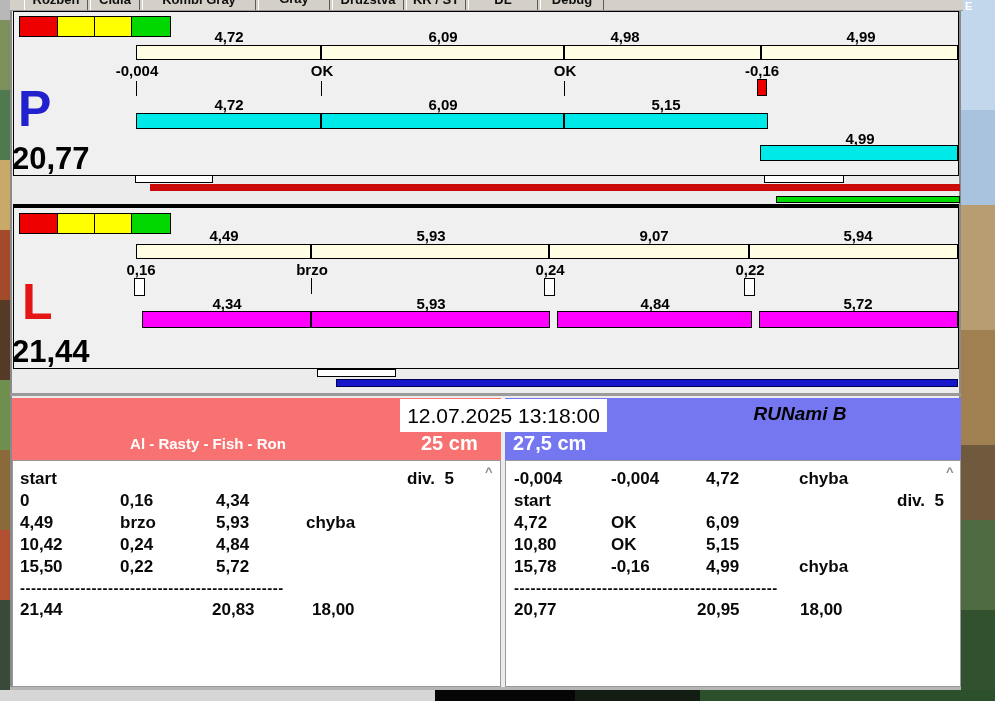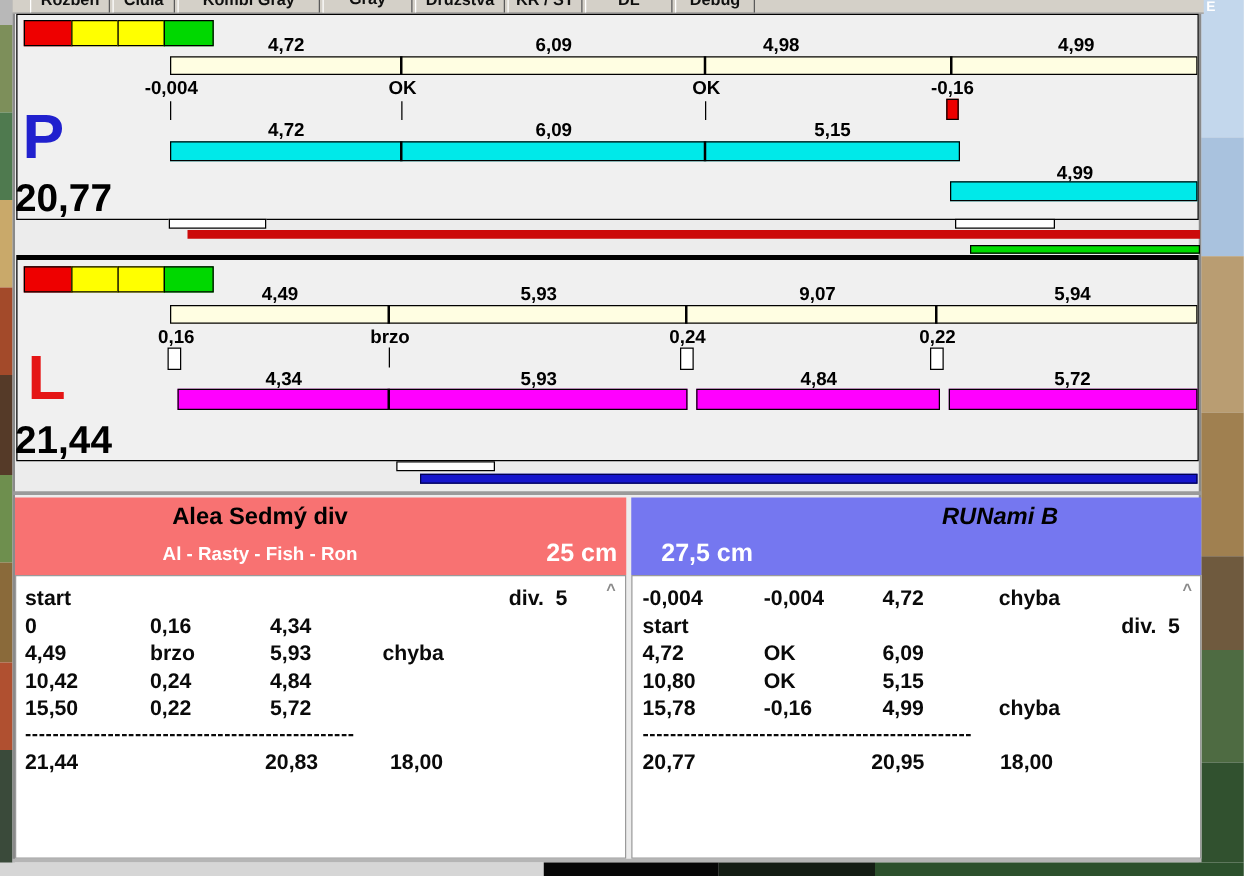--- a/index.html
+++ b/index.html
@@ -13,21 +13,21 @@
   .tick { position:absolute; width:1px; background:#000; }
   .cl { position:absolute; transform:translateX(-50%); font-weight:700; font-size:15px; white-space:nowrap; color:#000; }
   .big-letter { position:absolute; font-weight:700; font-size:50px; line-height:1; }
   .total-num { position:absolute; font-weight:700; font-size:31px; line-height:1; color:#000; }
   .cell { position:absolute; font-weight:700; font-size:17px; line-height:1; color:#0a0a0a; white-space:pre; }
   .dash { position:absolute; font-weight:700; font-size:15px; letter-spacing:0.5px; color:#0a0a0a; white-space:nowrap; overflow:hidden; width:275px; }
   .tabbar { position:absolute; left:10px; top:0; width:953px; height:11px; background:#d4d0c8; overflow:hidden; border-bottom:1px solid #9a9a9a; }
   .tab { position:absolute; top:-13px; height:24px; background:#d4d0c8; border:1px solid; border-color:#ffffff #5a5a5a #5a5a5a #ffffff; font-weight:700; font-size:13px; color:#101010; text-align:center; padding-top:4px; }
   .hdr-title { position:absolute; transform:translateX(-50%); font-weight:700; font-size:19px; color:#000; white-space:nowrap; }
   .hdr-dogs { position:absolute; transform:translateX(-50%); font-weight:700; font-size:15px; color:#fff; white-space:nowrap; }
-  .hdr-height { position:absolute; font-weight:700; font-size:20px; color:#fff; white-space:nowrap;margin-left:16px; }
+  .hdr-height { position:absolute; font-weight:700; font-size:20px; color:#fff; white-space:nowrap; }
   .scroll-up { position:absolute; font-weight:700; font-size:13px; color:#8a8a8a; }
   .indicator { position:absolute; height:21px; border:1px solid #000; }
 </style>
 </head>
 <body>
 
 <div class="screen">
 
   <div class="abs" style="left:0;top:0;width:10px;height:701px;">
     <div class="abs" style="left:0;top:0;width:10px;height:20px;background:#b8b8b8;"></div>
@@ -153,24 +153,26 @@
   <span class="big-letter" style="left:22px;top:277px;color:#e51515;">L</span>
   <span class="total-num" style="left:12px;top:336px;">21,44</span>
 
   <div class="abs" style="left:317px;top:369px;width:79px;height:8px;background:#fff;border:1px solid #000;"></div>
   <div class="abs" style="left:336px;top:379px;width:622px;height:8px;background:#1515cc;border:1px solid #000050;"></div>
   <div class="abs" style="left:10px;top:393px;width:951px;height:3px;background:#9a9a9a;"></div>
 
   <div class="abs" style="left:12px;top:398px;width:489px;height:62px;background:#f87272;"></div>
   <div class="abs" style="left:505px;top:398px;width:456px;height:62px;background:#7577f0;"></div>
 
-  <span class="hdr-title" style="left:208px;top:403px;">Alea Sedmý div</span>
   <span class="hdr-dogs" style="left:208px;top:435px;">Al - Rasty - Fish - Ron</span>
   <span class="hdr-height" style="left:421px;top:432px;">25 cm</span>
 
+  <div class="abs" style="left:400px;top:399px;width:207px;height:33px;background:#fff;text-align:center;">
+    <span style="font-size:21px;color:#000;line-height:33px;">12.07.2025 13:18:00</span>
+  </div>
 
   <span class="hdr-height" style="left:513px;top:432px;">27,5 cm</span>
   <span class="hdr-title" style="left:800px;top:403px;font-style:italic;">RUNami B</span>
 
   <div class="abs" style="left:12px;top:460px;width:489px;height:227px;background:#fff;border:1px solid #9a9a9a;"></div>
   <span class="scroll-up" style="left:485px;top:464px;">^</span>
 
   <span class="cell" style="left:20px;top:470px;">start</span>
   <span class="cell" style="left:407px;top:470px;">div.  5</span>
 

